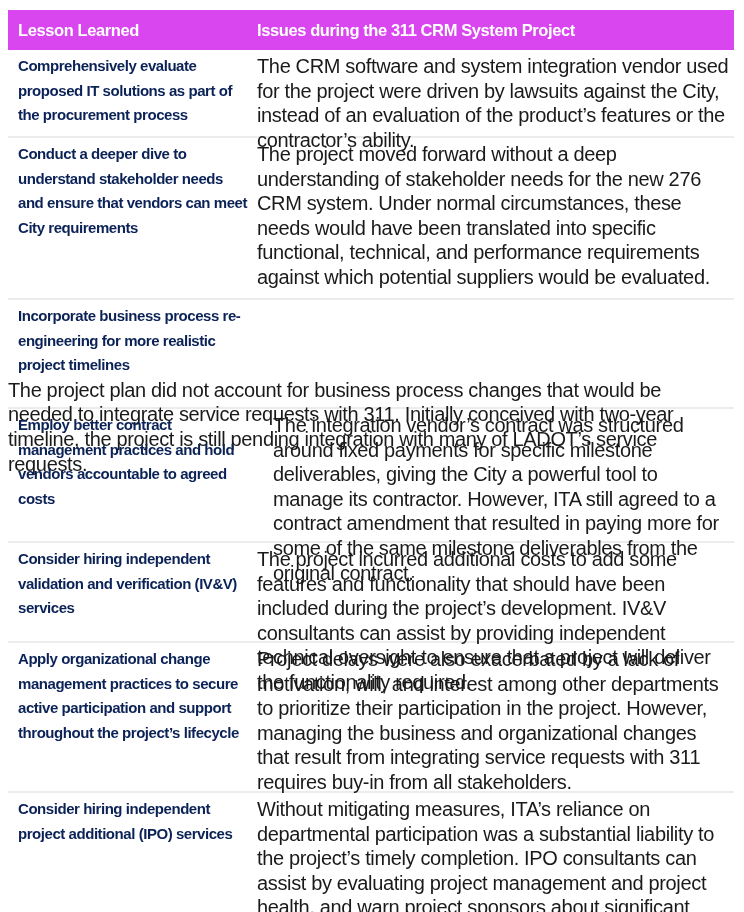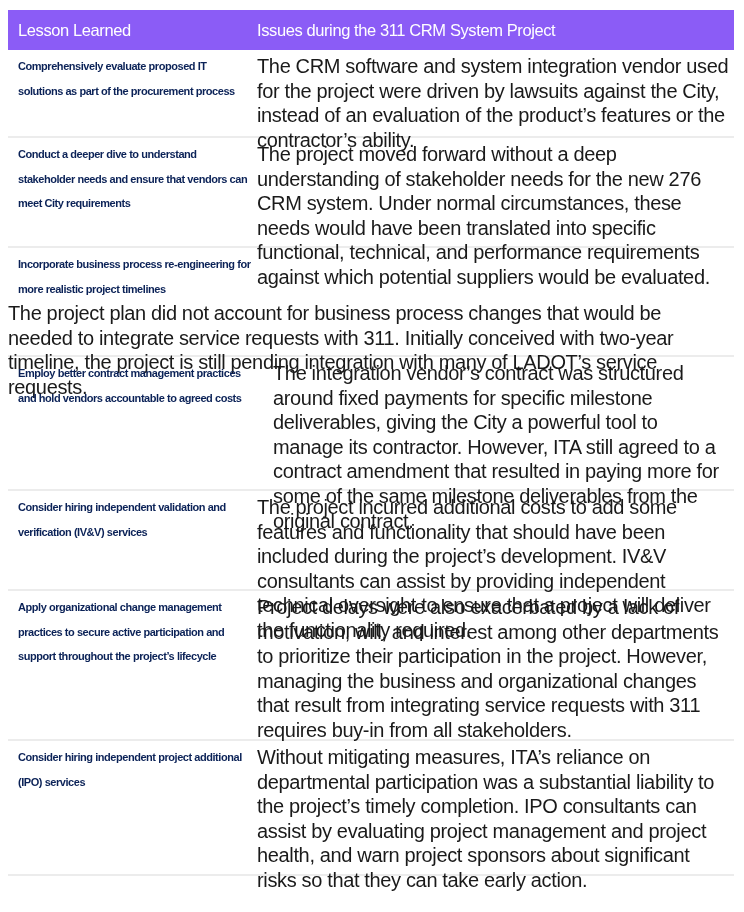--- a/index.html
+++ b/index.html
@@ -1,40 +1,40 @@
 <!DOCTYPE html>
 <html><head>
 <meta charset="utf-8">
 <style>
   html, body { margin: 0; padding: 0; background: #ffffff; }
   body { width: 744px; height: 912px; position: relative; overflow: hidden; }
   .table { position: absolute; left: 8px; top: 10px; width: 726px; }
-  .header { display: flex; height: 40px; background: #8b5cf6; color: #ffffff;
-            font-family: "Liberation Sans Narrow", "Liberation Sans", sans-serif; font-weight: normal; font-size: 16.5px; }
+  .header { display: flex; height: 40px; background: #d946ef; color: #ffffff;
+            font-family: "Liberation Sans Narrow", "Liberation Sans", sans-serif; font-weight: bold; font-size: 16.5px; }
   .header .c1 { width: 249px; padding-left: 10px; box-sizing: border-box; display: flex; align-items: center; letter-spacing: -0.4px; }
   .header .c2 { flex: 1; padding-left: 0; display: flex; align-items: center; letter-spacing: -0.4px; }
   .row { display: flex; border-bottom: 2px solid #ececec; box-sizing: border-box; padding: 4px 0 5px 0; }
   .row .c1 { width: 249px; padding-left: 10px; box-sizing: border-box; color: #0b2257; font-weight: bold;
-             font-family: "Liberation Sans", sans-serif; font-size: 11px; line-height: 24.6px; letter-spacing: -0.45px; padding-right: 6px; }
+             font-family: "Liberation Sans", sans-serif; font-size: 15px; line-height: 24.6px; letter-spacing: -0.45px; padding-right: 6px; }
   .row .c2 { flex: 1; color: #1a1a1a; font-family: "Liberation Sans", sans-serif; font-size: 20px; line-height: 24.6px; letter-spacing: -0.35px; padding-right: 4px; }
 </style>
 </head>
 <body>
 
 <div class="table">
   <div class="header">
     <div class="c1">Lesson Learned</div>
     <div class="c2">Issues during the 311 CRM System Project</div>
   </div>
 
   <div class="row" style="height:88px;">
     <div class="c1">Comprehensively evaluate proposed IT solutions as part of the procurement process</div>
     <div class="c2">The CRM software and system integration vendor used for the project were driven by lawsuits against the City, instead of an evaluation of the product’s features or the contractor’s ability.</div>
   </div>
-  <div class="row" style="height:110px;">
+  <div class="row" style="height:162px;">
     <div class="c1">Conduct a deeper dive to understand stakeholder needs and ensure that vendors can meet City requirements</div>
     <div class="c2">The project moved forward without a deep understanding of stakeholder needs for the new 276 CRM system. Under normal circumstances, these needs would have been translated into specific functional, technical, and performance requirements against which potential suppliers would be evaluated.</div>
   </div>
   <div class="row" style="height:109px;flex-direction:column;">
     <div class="c1">Incorporate business process re-engineering for more realistic project timelines</div>
     <div class="c2">The project plan did not account for business process changes that would be needed to integrate service requests with 311. Initially conceived with two-year timeline, the project is still pending integration with many of LADOT’s service requests.</div>
   </div>
   <div class="row" style="height:134px;gap:16px;">
     <div class="c1">Employ better contract management practices and hold vendors accountable to agreed costs</div>
     <div class="c2">The integration vendor’s contract was structured around fixed payments for specific milestone deliverables, giving the City a powerful tool to manage its contractor. However, ITA still agreed to a contract amendment that resulted in paying more for some of the same milestone deliverables from the original contract.</div>

